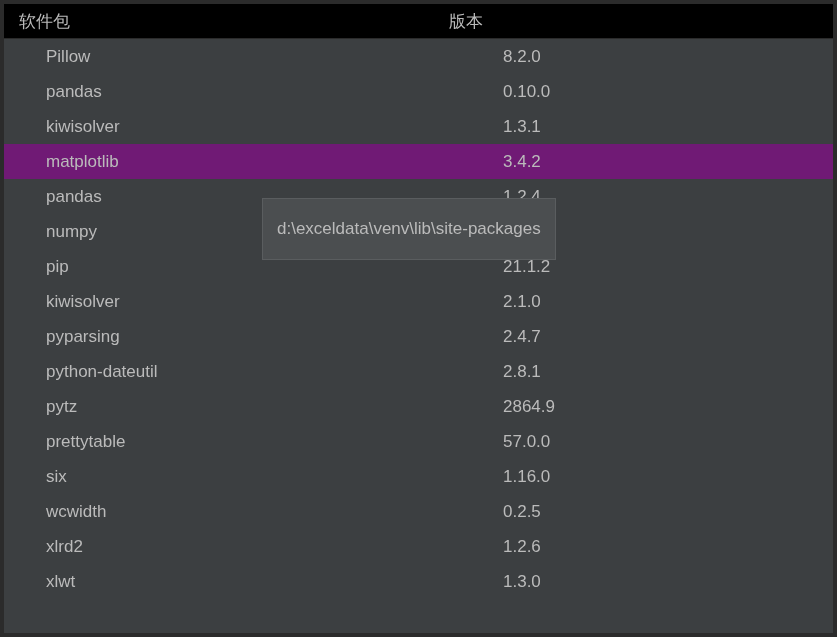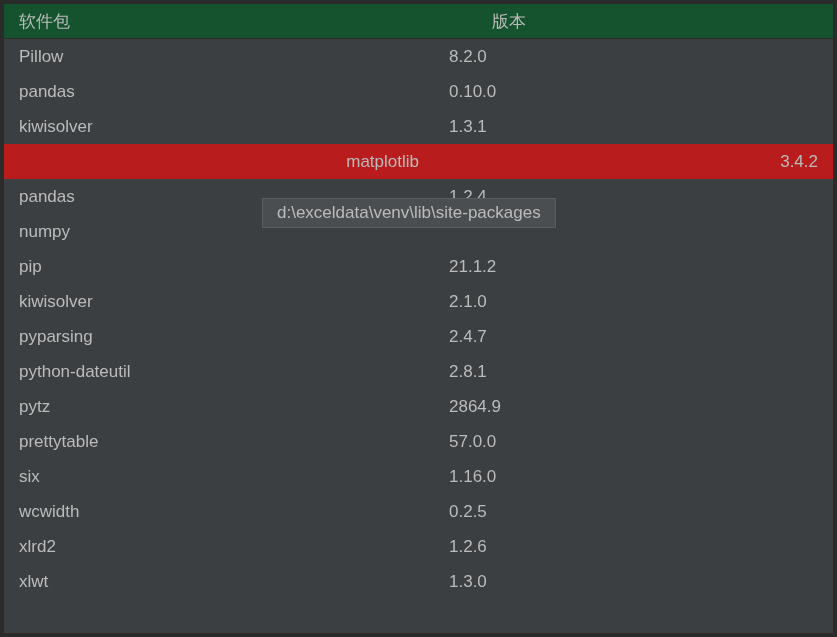--- a/index.html
+++ b/index.html
@@ -19,60 +19,59 @@
       width: 100%;
       height: 100%;
       background: #3c3f41;
       position: relative;
     }
     .table {
       width: 100%;
     }
     .header-row {
       display: flex;
-      background: #14532d;
+      background: #000000;
       border-bottom: 1px solid #2b2b2b;
       height: 35px;
       align-items: center;
-      gap: 43px;
     }
     .header-cell {
       color: #bbbbbb;
       font-size: 17px;
       padding: 0 15px;
     }
     .col-name {
       flex: 0 0 430px;
     }
     .col-version {
       flex: 1;
     }
     .data-row {
       display: flex;
       height: 35px;
       align-items: center;
       color: #bbbbbb;
       font-size: 17px;
     }
     .data-row.selected {
-      background: #b91c1c;
-      text-align: right;
+      background: #701a75;
     }
     .data-cell {
       padding: 0 15px;
+      margin-left: 27px;
     }
     .tooltip {
       position: absolute;
       top: 194px;
       left: 258px;
       background: #4b4e50;
       border: 1px solid #5a5d5f;
       color: #bbbbbb;
       font-size: 17px;
-      padding: 4px 14px;
+      padding: 20px 14px;
       z-index: 10;
       white-space: nowrap;
     }
   </style>
 </head>
 <body>
 
 <div class="container">
   <div class="table">
     <div class="header-row">

